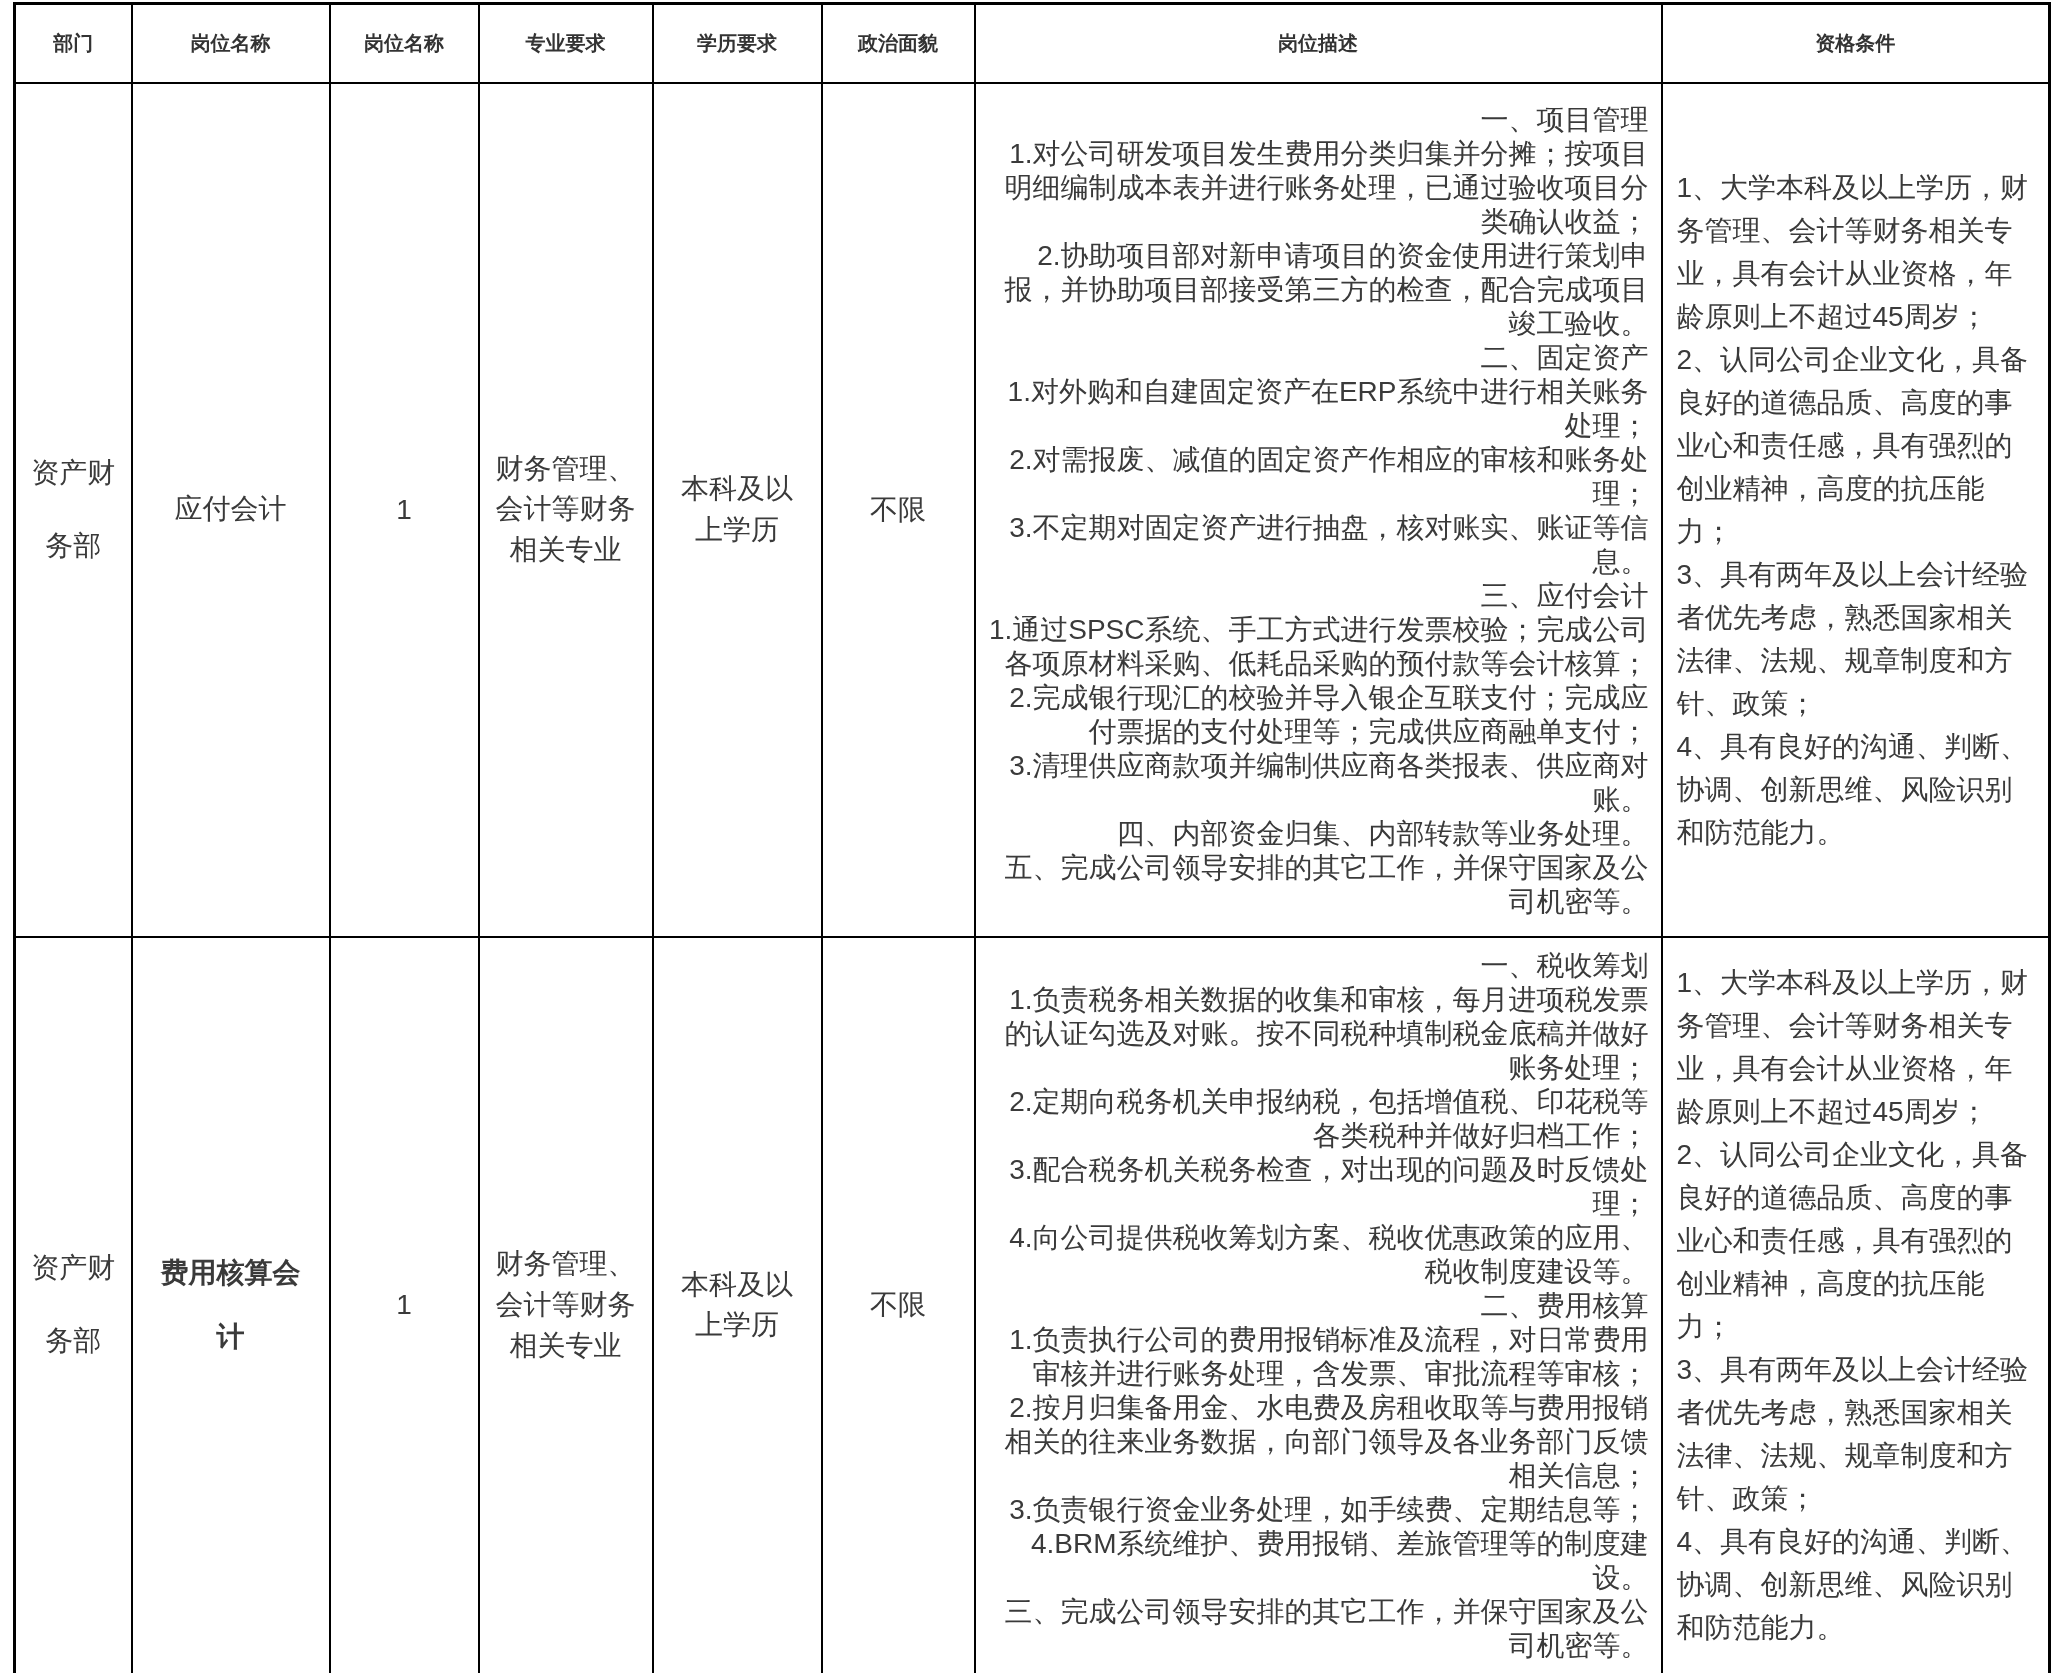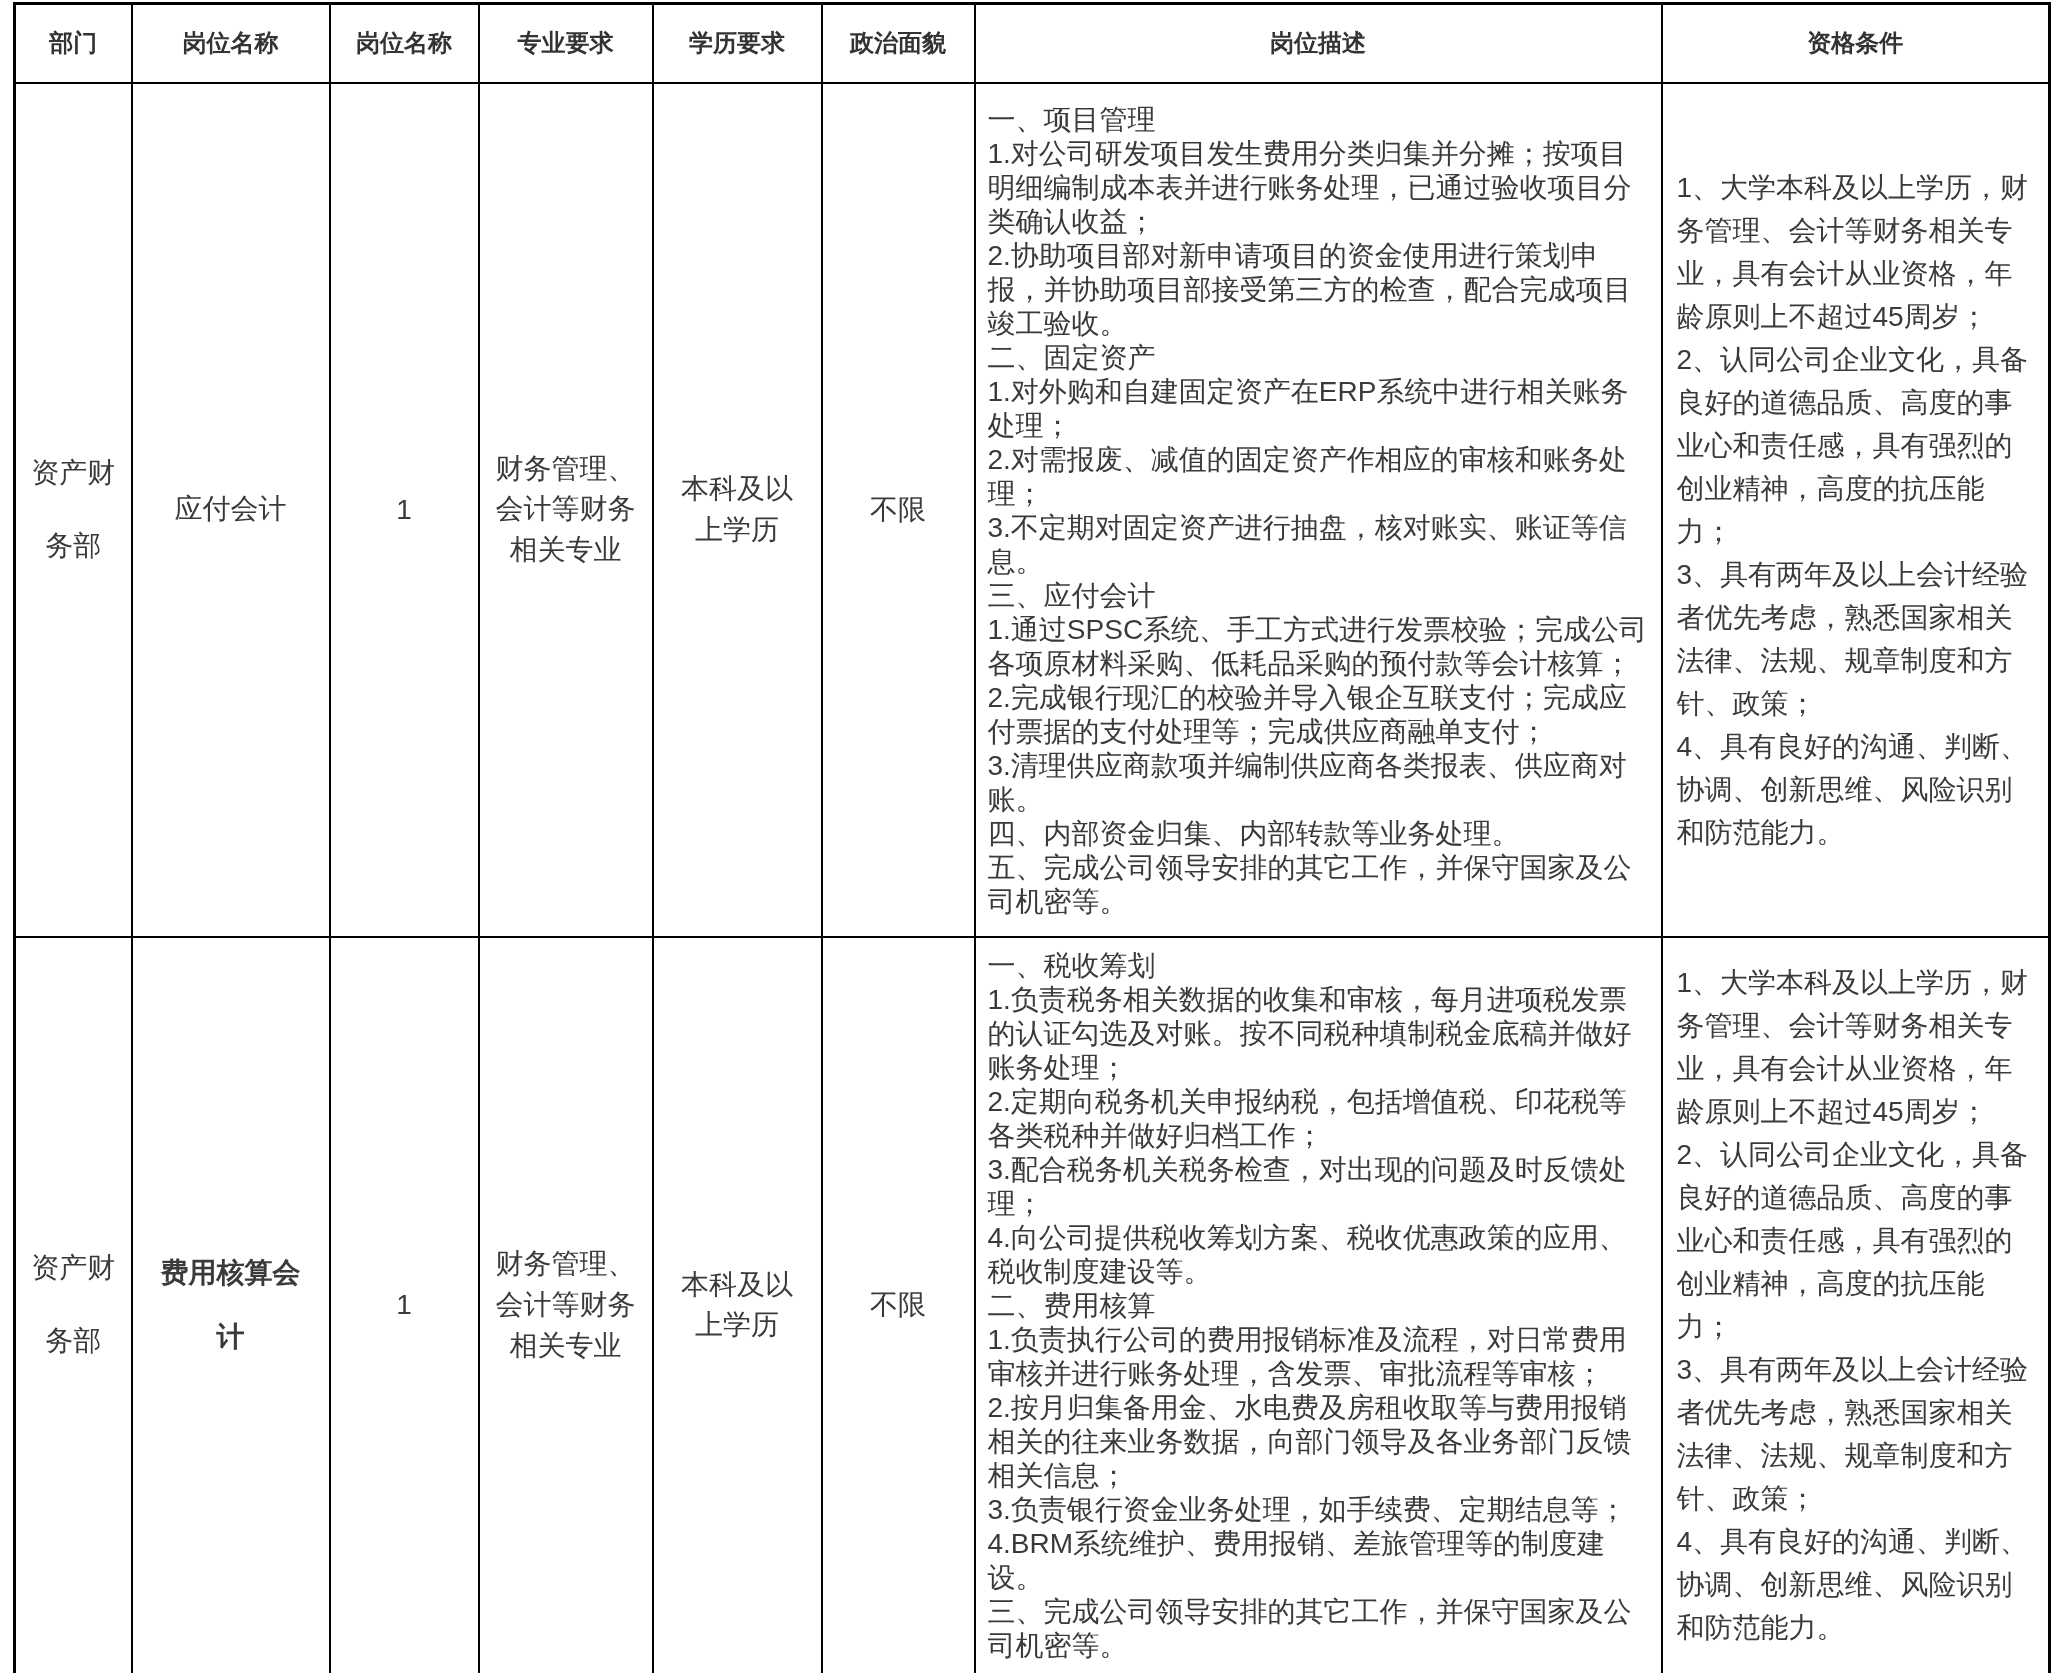--- a/index.html
+++ b/index.html
@@ -19,36 +19,36 @@
     background: #ffffff;
   }
   .job-table th, .job-table td {
     border: 2px solid #000000;
     vertical-align: middle;
     font-size: 28px;
     color: #3a3a3a;
     overflow: hidden;
   }
   .job-table th {
-    font-size: 24px;
+    font-size: 20px;
     font-weight: bold;
     color: #333333;
     text-align: center;
     height: 79px;
     padding: 4px 6px;
   }
   .cell-dept { text-align: center; line-height: 2.6; padding: 0 6px; }
   .cell-pos  { text-align: center; line-height: 2.3; padding: 0 28px; }
   .cell-num  { text-align: center; padding: 0 6px; }
   .cell-major { text-align: center; line-height: 1.45; padding: 16px 8px; }
   .cell-edu  { text-align: center; line-height: 1.45; padding: 12px 16px; }
   .cell-pol  { text-align: center; padding: 0 6px; }
   .cell-desc {
     vertical-align: top;
-    text-align: left;
+    text-align: right;
     white-space: pre-line;
     line-height: 34px;
     padding: 6px 12px 4px 12px;
   }
   .cell-qual {
     vertical-align: middle;
     text-align: left;
     white-space: pre-line;
     line-height: 43px;
     padding: 6px 14px;

